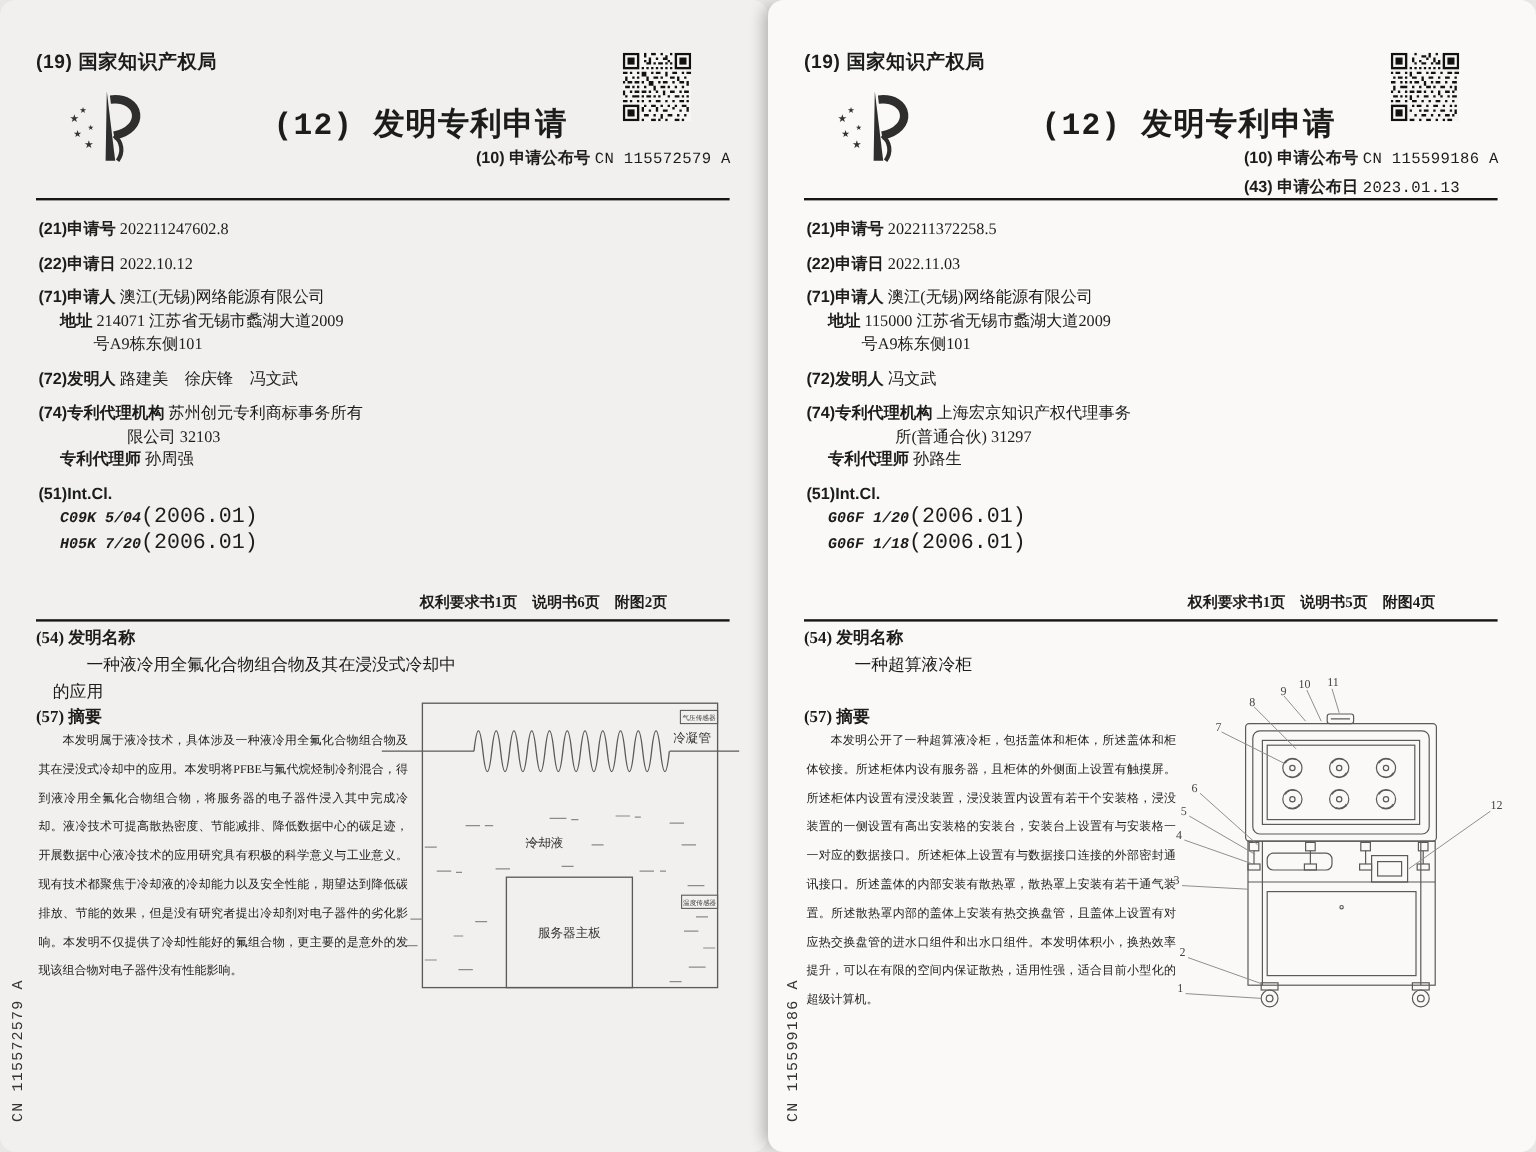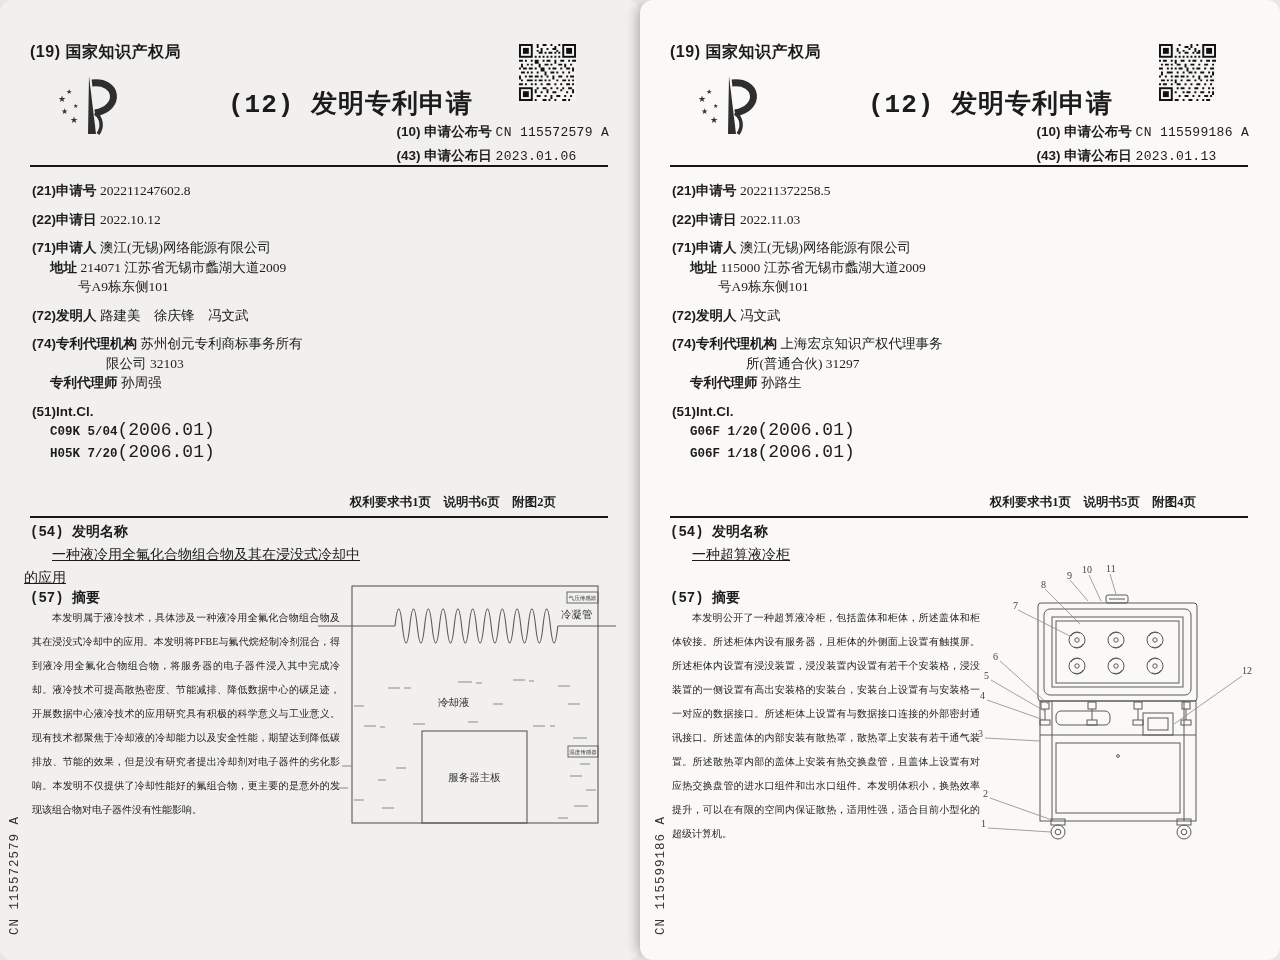--- a/index.html
+++ b/index.html
@@ -19,27 +19,27 @@
   .rule.r1{top:165px;}
   .rule.r2{top:516px;}
   .biblio{position:absolute;left:32px;top:172px;width:310px;font-size:13.5px;line-height:19.5px;}
   .biblio .fld{margin-top:9px;white-space:nowrap;}
   .biblio .cont{margin-top:0;white-space:nowrap;}
   .biblio .b{font-family:"Liberation Sans","DejaVu Sans",sans-serif;font-weight:bold;}
   .biblio .v{font-family:"Liberation Serif","DejaVu Serif",serif;}
   .ind1{padding-left:18px;}
   .ind2{padding-left:46px;}
   .ind3{padding-left:74px;}
-  .cls{font-family:"Liberation Mono","DejaVu Sans Mono",monospace;font-weight:bold;font-size:12.5px;}
+  .cls{font-family:"Liberation Mono","DejaVu Sans Mono",monospace;font-style:italic;font-weight:bold;font-size:12.5px;}
   .clsr{font-family:"Liberation Mono","DejaVu Sans Mono",monospace;font-size:18px;}
   .pagesinfo{position:absolute;right:84px;top:494px;font-family:Liberation Serif, serif;font-weight:bold;font-size:12.5px;white-space:nowrap;}
-  .sec{position:absolute;left:30px;font-family:Liberation Mono, monospace;font-weight:bold;font-size:14px;}
+  .sec{position:absolute;left:30px;font-family:Liberation Serif, serif;font-weight:bold;font-size:14px;}
   .s54{top:523px;}
   .s57{top:589px;}
-  .title{position:absolute;left:24px;top:543px;width:336px;font-size:14px;line-height:23px;text-indent:2em;font-weight:500;text-decoration:underline;}
+  .title{position:absolute;left:44px;top:543px;width:336px;font-size:14px;line-height:23px;text-indent:2em;font-weight:500;}
   .abstract{position:absolute;left:32px;top:606px;width:308px;font-size:10px;line-height:24px;text-align:justify;text-indent:2em;}
   .sidebar{position:absolute;left:8px;top:935px;transform:rotate(-90deg);transform-origin:0 0;font-family:"Liberation Mono","DejaVu Sans Mono",monospace;font-size:12.5px;letter-spacing:1px;color:#333;white-space:nowrap;}
   .page.right .sidebar{left:14px;}
   .fig1{position:absolute;left:318px;top:576px;width:300px;height:258px;}
   .fig2{position:absolute;left:330px;top:556px;width:305px;height:295px;}
   svg text{font-family:"Liberation Sans","DejaVu Sans",sans-serif;fill:#333;}
   svg .num{font-family:"Liberation Serif","DejaVu Serif",serif;font-size:10px;fill:#444;}
 </style>
 </head>
 <body>
@@ -75,21 +75,20 @@
         <path d="M33 2 L40 60 L32 60 Z"></path>
         <path d="M36 9 C62 6 66 34 39 39" stroke="#2e2e2e" stroke-width="7" fill="none"></path>
         <path d="M39 39 C46 44 47 53 42 60" stroke="#2e2e2e" stroke-width="3.5" fill="none"></path>
       </g>
     </svg>
 
     <div class="doctype">(12) 发明专利申请</div>
 
     <div class="pubs">
       <div><span class="lbl">(10) 申请公布号 </span><span class="val">CN 115572579 A</span></div>
-      <div><span class="lbl">(43) 申请公布日 </span><span class="val">2023.01.06</span></div>
     </div>
 
     <div class="rule r1"></div>
 
     <div class="biblio">
       <div class="fld"><span class="b">(21)申请号</span><span class="v"> 202211247602.8</span></div>
       <div class="fld"><span class="b">(22)申请日</span><span class="v"> 2022.10.12</span></div>
       <div class="fld"><span class="b">(71)申请人</span><span class="v"> 澳江(无锡)网络能源有限公司</span></div>
       <div class="cont ind1"><span class="b">地址</span><span class="v"> 214071 江苏省无锡市蠡湖大道2009</span></div>
       <div class="cont ind2"><span class="v">号A9栋东侧101</span></div>

